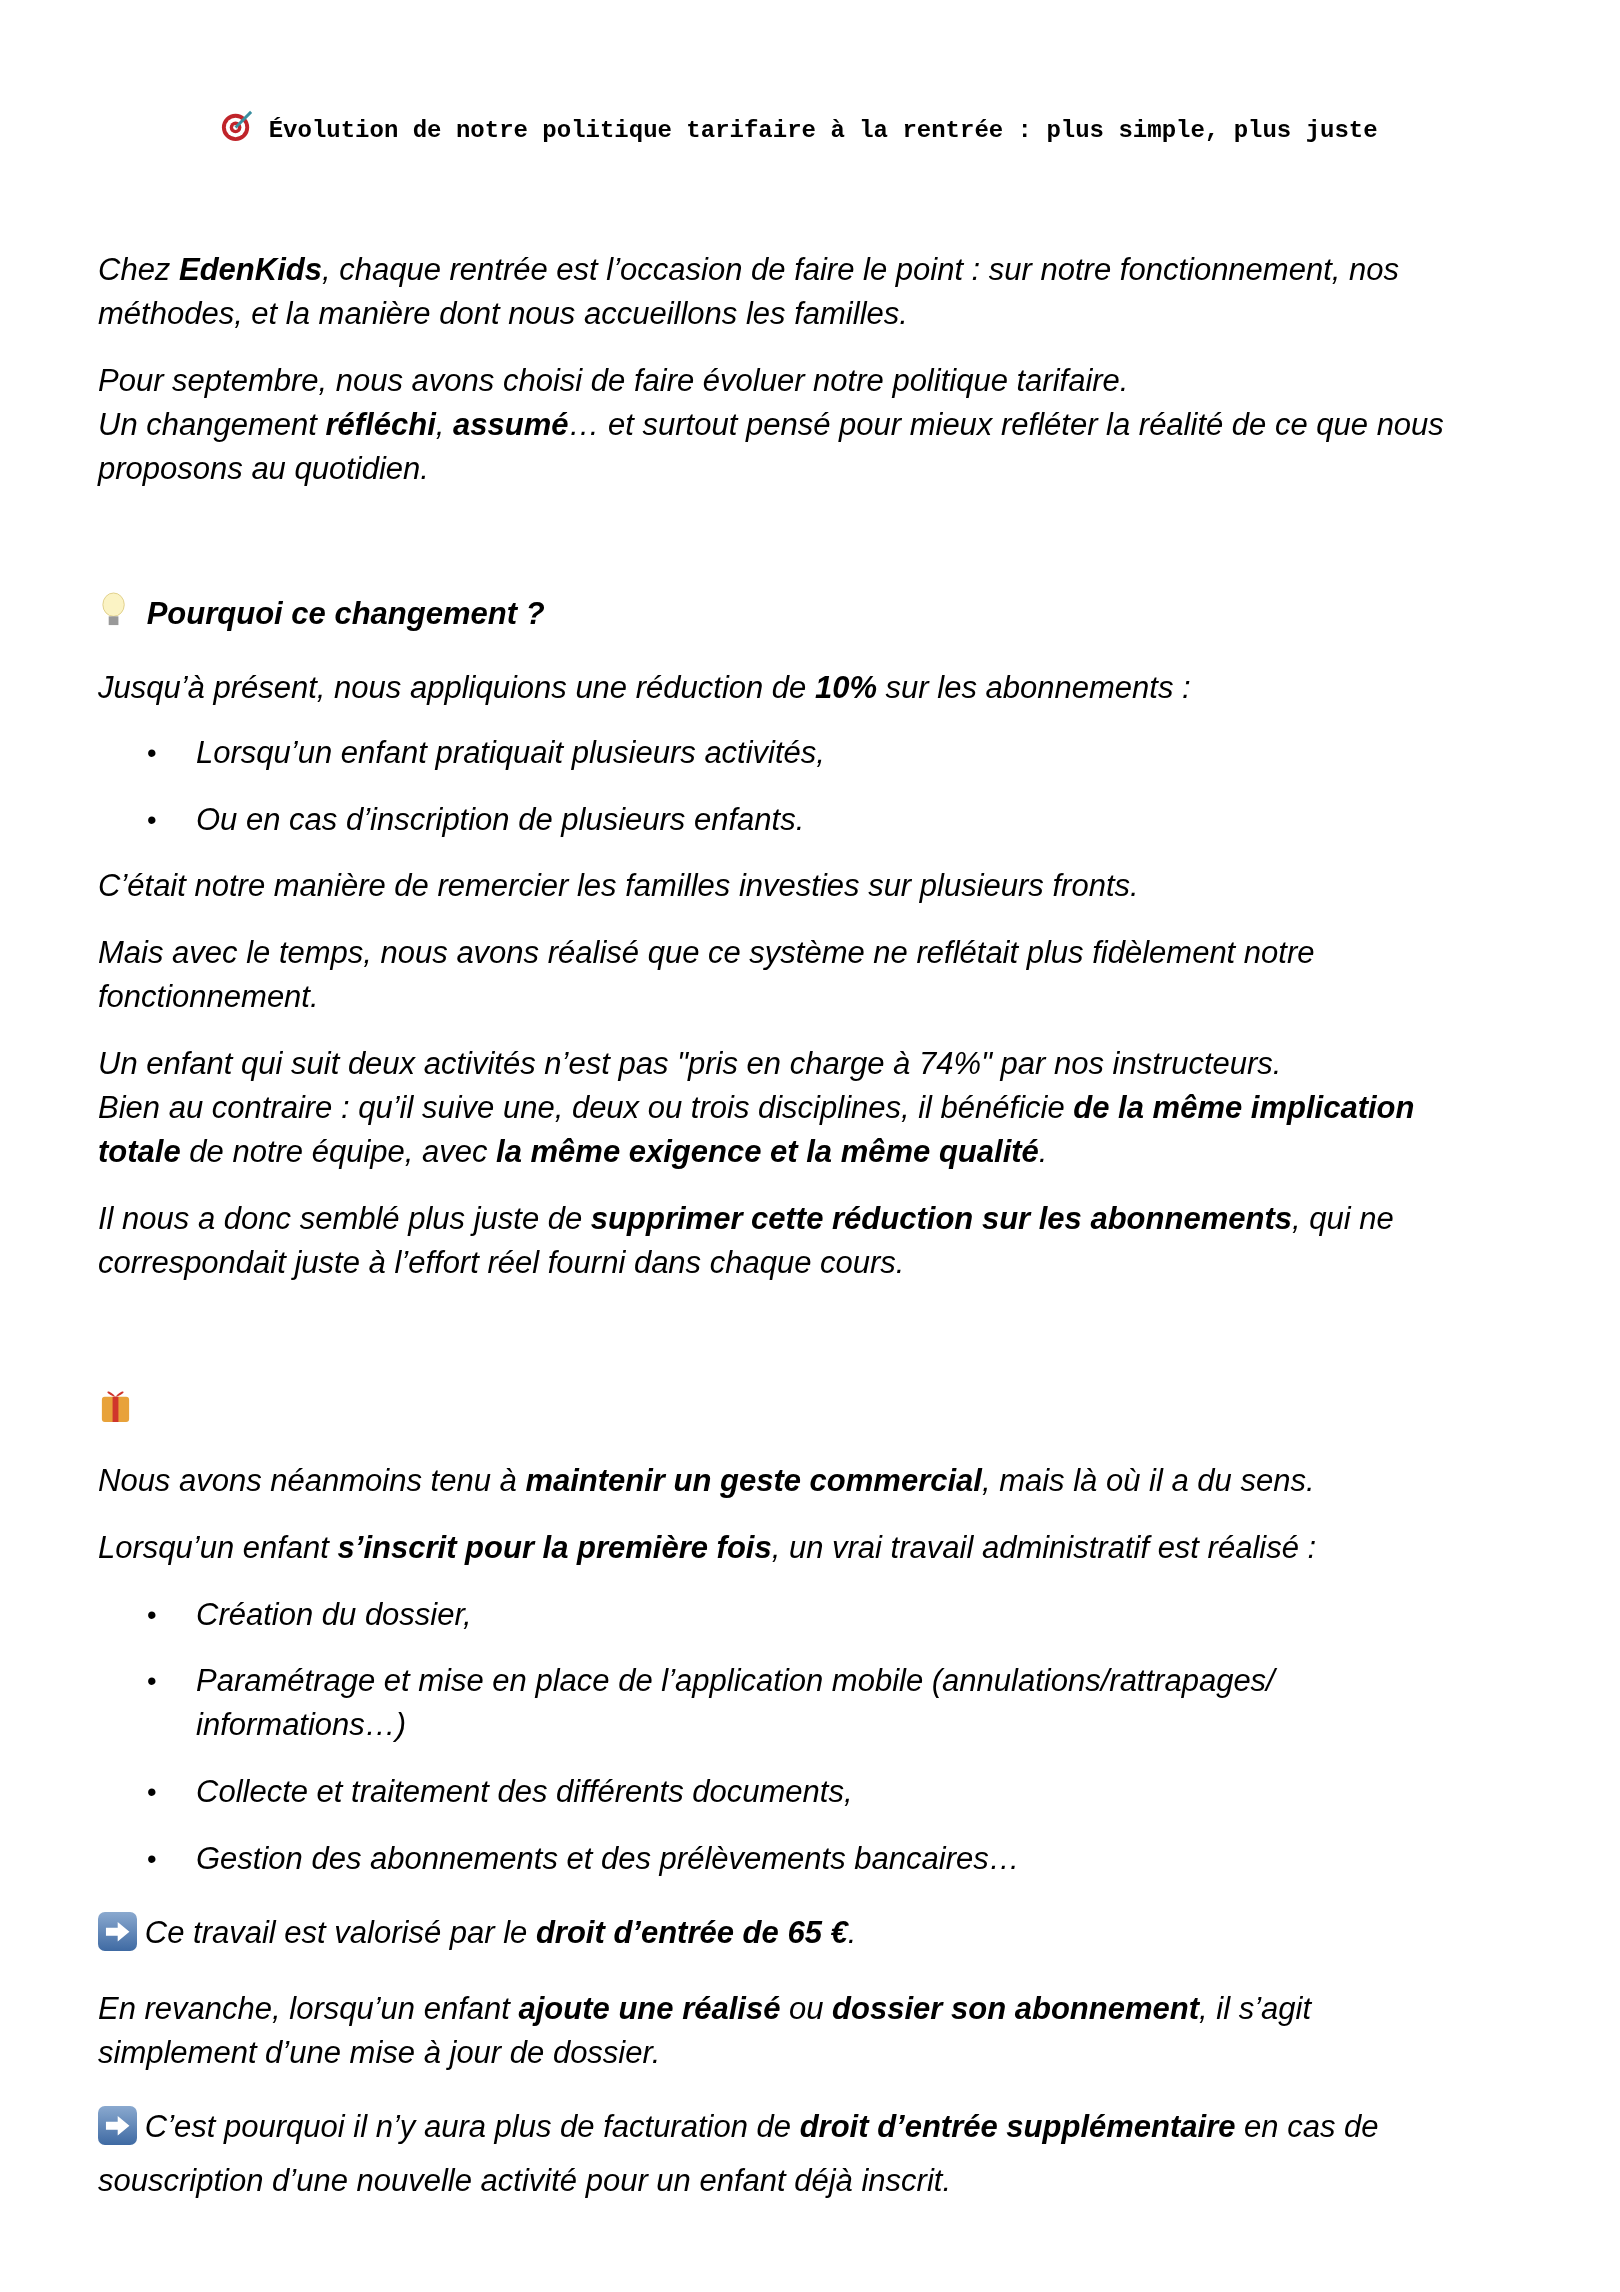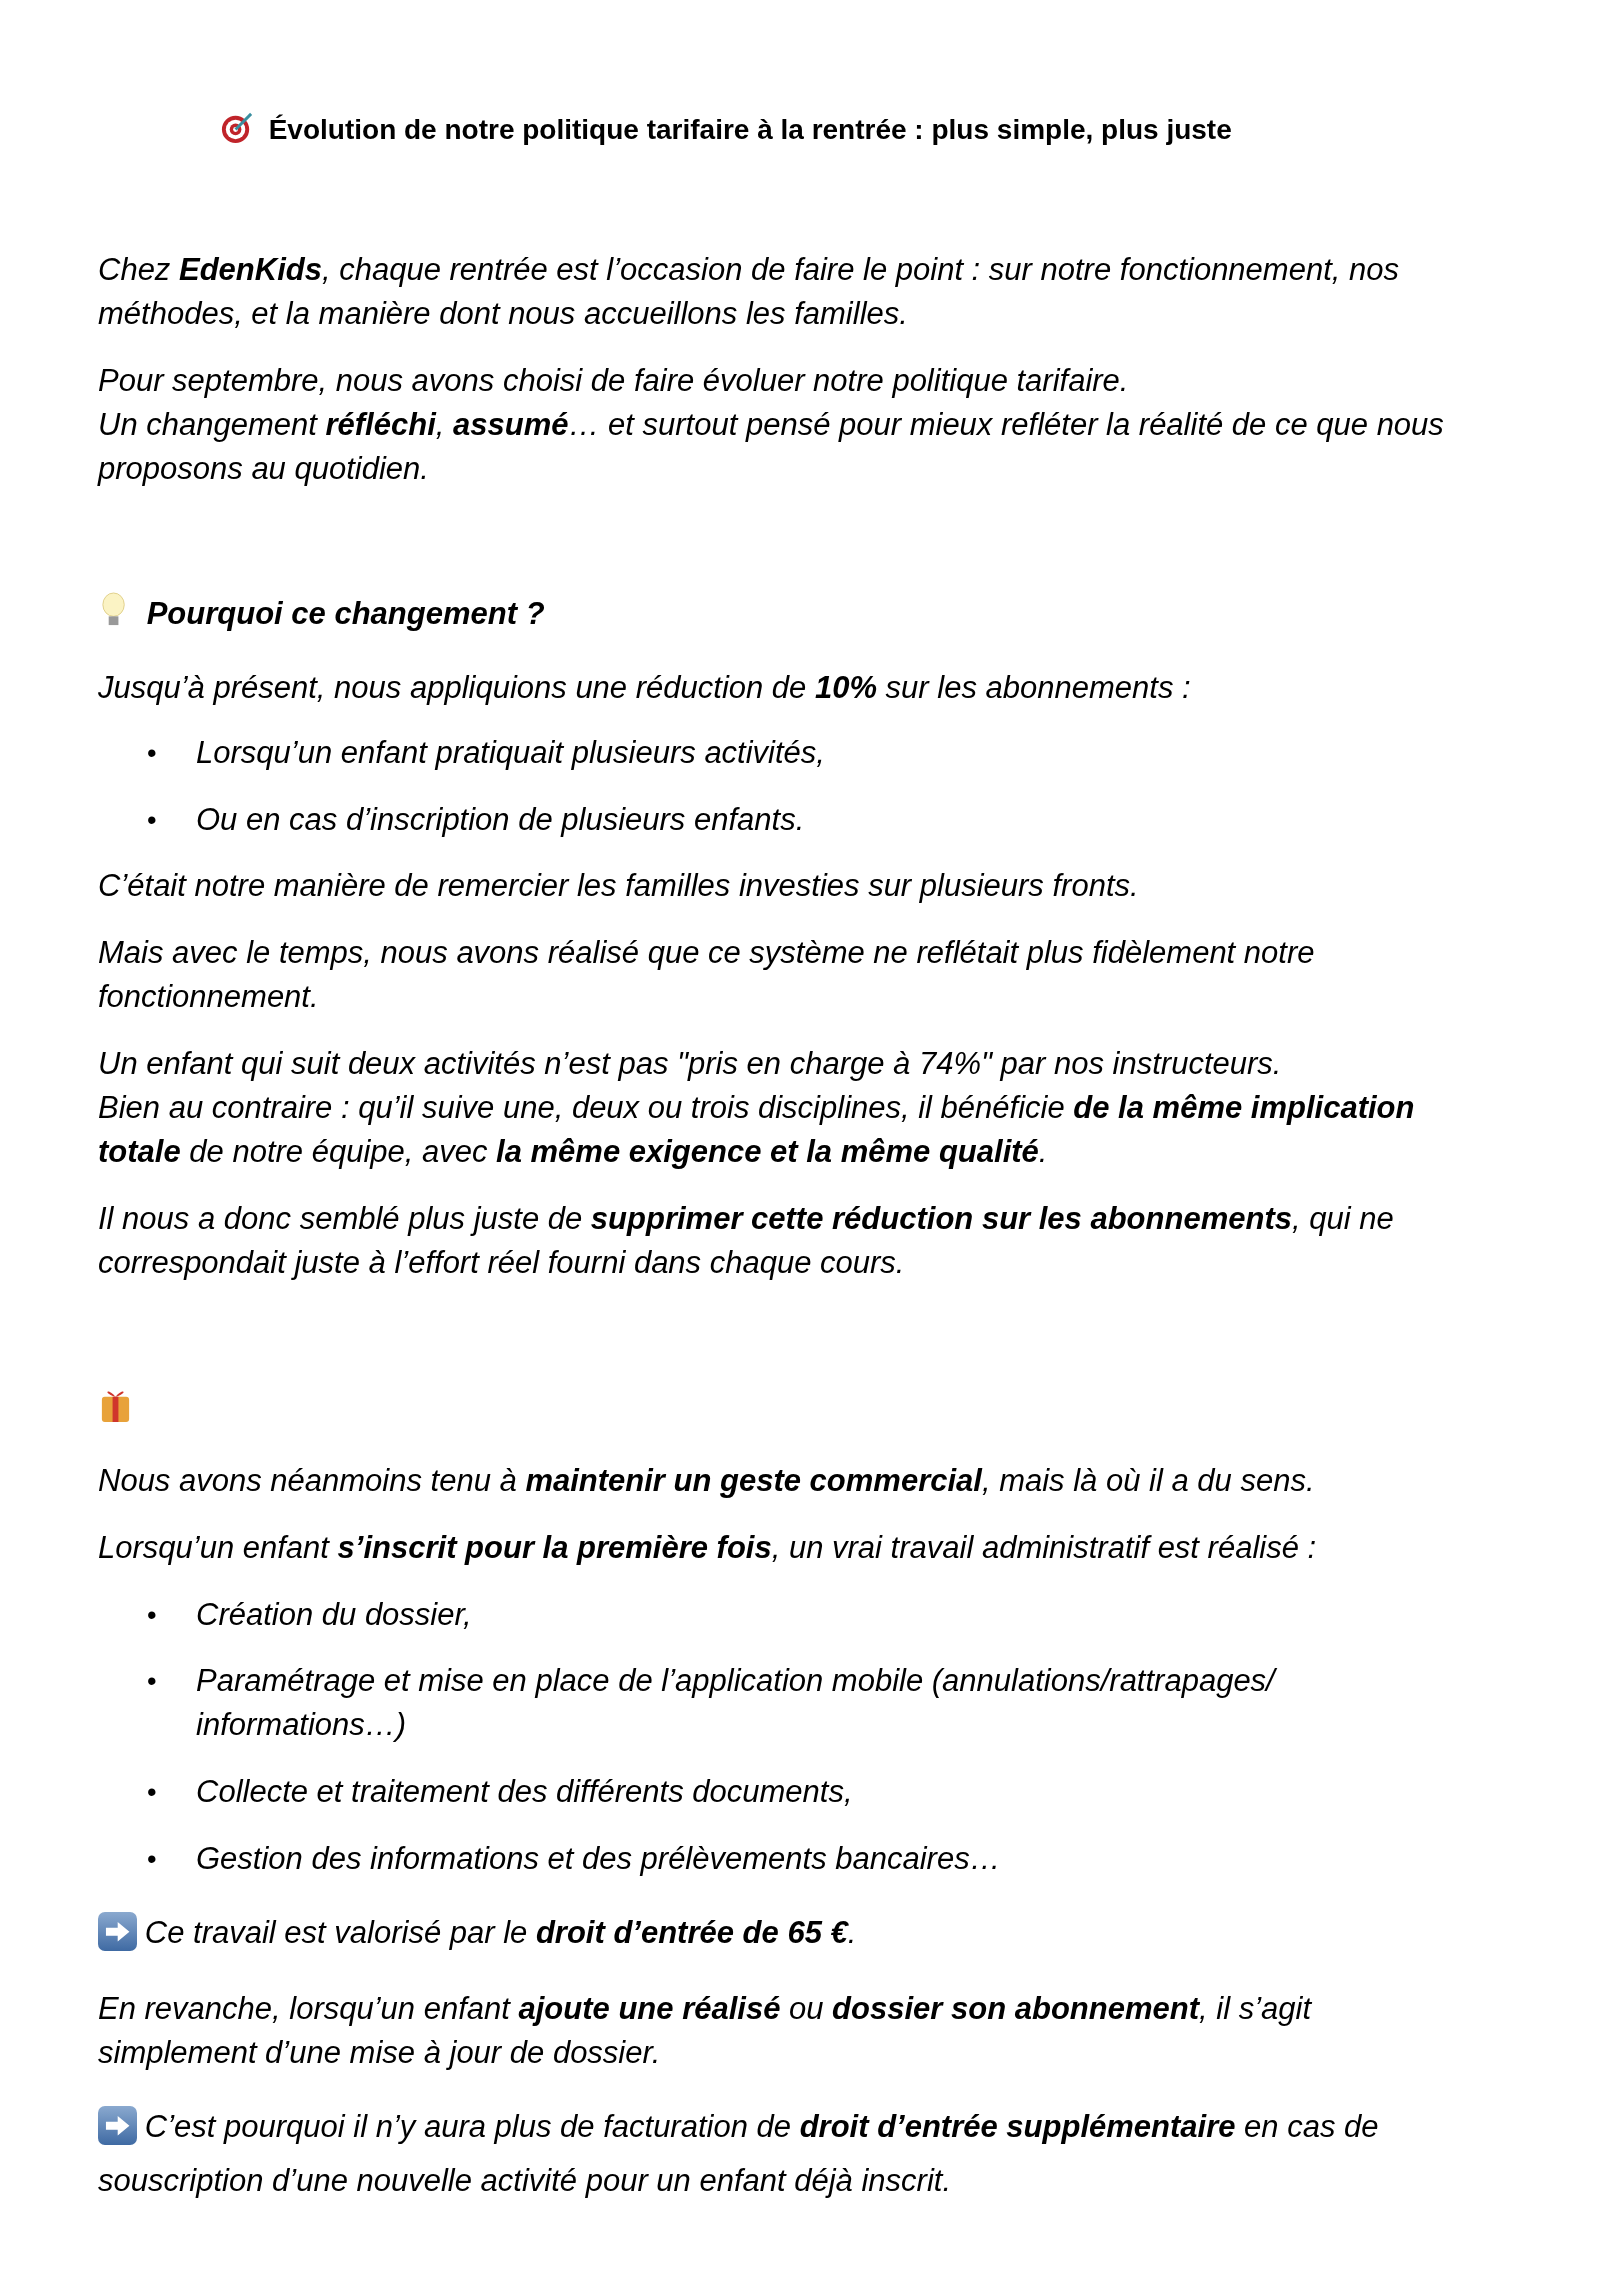--- a/index.html
+++ b/index.html
@@ -1,19 +1,19 @@
 <!DOCTYPE html>
 <html><head>
 <meta charset="utf-8">
 <style>
   html, body { margin:0; padding:0; background:#ffffff; }
   body { width:1620px; height:2293px; position:relative; overflow:hidden;
          font-family:"Liberation Sans", sans-serif; color:#000; }
   .line { position:absolute; left:98px; font-size:31px; line-height:44px; white-space:nowrap;font-style:italic; }
-  .title { position:absolute; left:220px; top:108px; font-size:28px; font-weight:bold; white-space:nowrap; line-height:44px; }
+  .title { position:absolute; left:220px; top:108px; font-size:24px; font-weight:bold; white-space:nowrap; line-height:44px;font-family:Liberation Mono, monospace; }
   .h { font-weight:bold; font-size:31px; }
   b { font-weight:bold; }
   .bullet { position:absolute; left:147px; font-size:27.4px; line-height:44px; }
   .bul-text { left:196px; }
   .icon { display:inline-block; width:35px; height:35px; vertical-align:-5.9px; margin-right:13.7px; }
   .arrow-box { display:inline-block; width:39px; height:39px; border-radius:6.9px; background:linear-gradient(#8aa9cf,#3f6aa3); vertical-align:-7.8px; margin-right:7.8px; position:relative; }
   .arrow-box svg { position:absolute; left:5.9px; top:7.8px; }
 </style>
 </head>
 <body>
@@ -66,21 +66,21 @@
 <div class="line" style="top:1459px"><span>Nous avons néanmoins tenu à </span><b>maintenir un geste commercial</b><span>, mais là où il a du sens.</span></div>
 <div class="line" style="top:1526px"><span>Lorsqu’un enfant </span><b>s’inscrit pour la première fois</b><span>, un vrai travail administratif est réalisé :</span></div>
 <div class="bullet" style="top:1593px">•</div>
 <div class="line bul-text" style="top:1593px">Création du dossier,</div>
 <div class="bullet" style="top:1659px">•</div>
 <div class="line bul-text" style="top:1659px">Paramétrage et mise en place de l’application mobile (annulations/rattrapages/</div>
 <div class="line bul-text" style="top:1703px">informations…)</div>
 <div class="bullet" style="top:1770px">•</div>
 <div class="line bul-text" style="top:1770px">Collecte et traitement des différents documents,</div>
 <div class="bullet" style="top:1837px">•</div>
-<div class="line bul-text" style="top:1837px">Gestion des informations et des prélèvements bancaires…</div>
+<div class="line bul-text" style="top:1837px">Gestion des abonnements et des prélèvements bancaires…</div>
 
 <div class="line" style="top:1911px">
   <span class="arrow-box"><svg width="27.4" height="23.5" viewBox="0 0 28 24">
         <path d="M2 8 H14 V2 L26 12 L14 22 V16 H2 Z" fill="#fff"></path>
       </svg></span><span>Ce travail est valorisé par le </span><b>droit d’entrée de 65 €</b><span>.</span>
 </div>
 <div class="line" style="top:1987px"><span>En revanche, lorsqu’un enfant </span><b>ajoute une réalisé</b><span> ou </span><b>dossier son abonnement</b><span>, il s’agit</span></div>
 <div class="line" style="top:2031px">simplement d’une mise à jour de dossier.</div>
 <div class="line" style="top:2105px">
   <span class="arrow-box"><svg width="27.4" height="23.5" viewBox="0 0 28 24">

